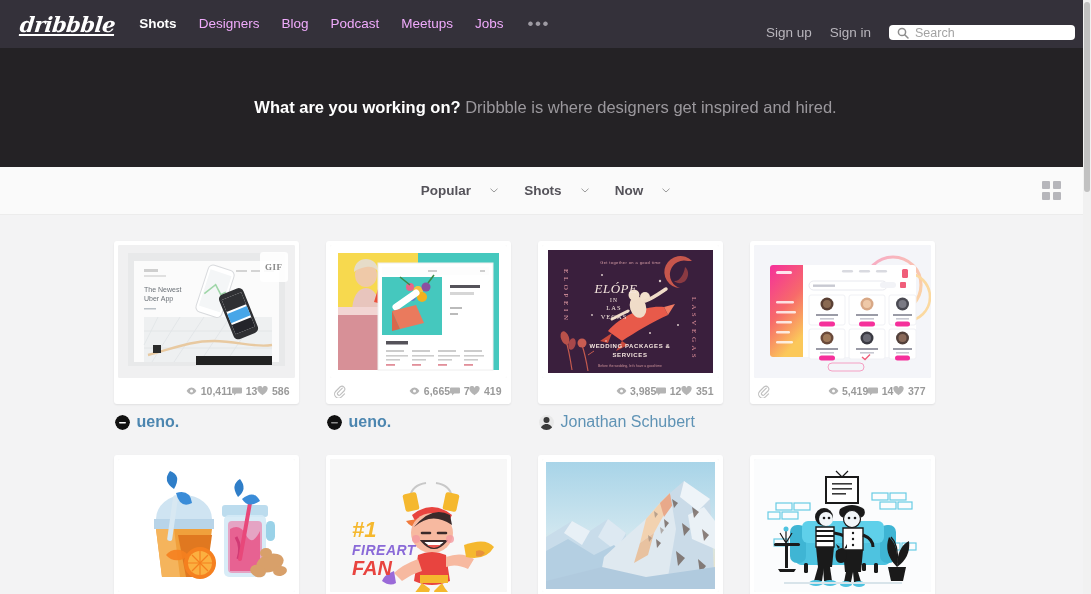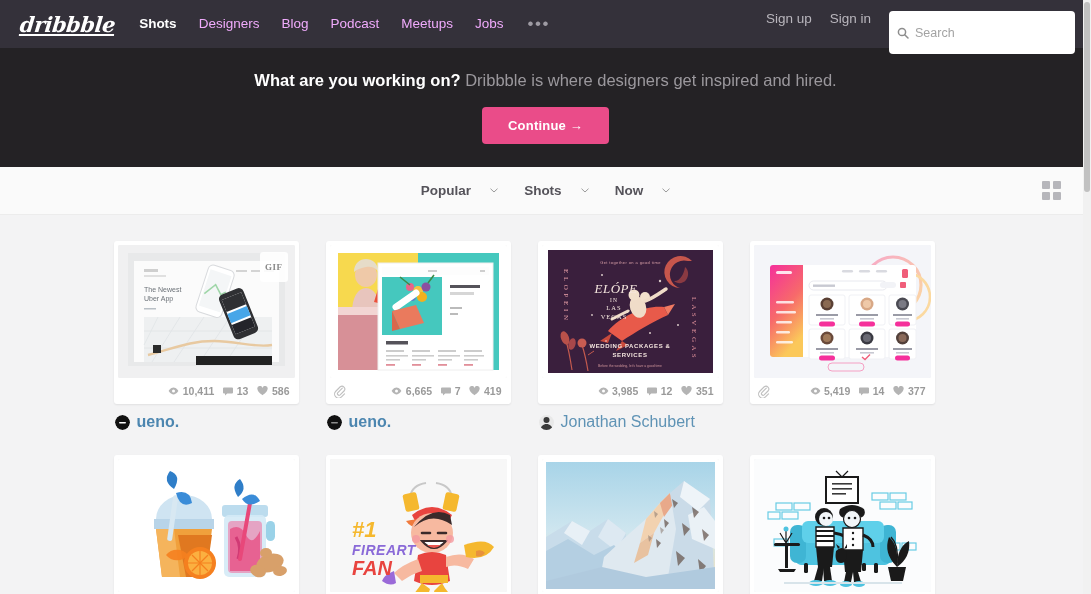--- a/index.html
+++ b/index.html
@@ -42,33 +42,33 @@
   .nav-more {
     color: #9e9ba3;
     font-size: 17px;
     letter-spacing: 1.5px;
     line-height: 48px;
     margin-left: 2px;
   }
   .topbar-right {
     margin-left: auto;
     display: flex;
-    align-items: flex-start;
+    align-items: center;
     gap: 18px;
     margin-top: 17px;
   }
   .auth-link {
     font-size: 13.5px;
     color: #b9b6bd;
     text-decoration: none;
     white-space: nowrap;
   }
   .search-box {
     width: 186px;
-    height: 43px;
+    height: 15px;
     background: #ffffff;
     border-radius: 4px;
     display: flex;
     align-items: center;
     padding: 0 8px;
     gap: 6px;
   }
   .search-box svg { flex: none; }
   .search-input {
     border: 0;
@@ -79,21 +79,21 @@
     width: 100%;
     background: transparent;
   }
   .search-input::placeholder { color: #a3a3a3; }
 
   
   .hero {
     height: 119px;
     background: #242225;
     display: flex;
-    flex-direction: column;
+    flex-direction: row;
     align-items: center;
     justify-content: center;
     gap: 17px;
   }
   .hero-text { font-size: 16.5px; color: #9b989d; }
   .hero-text b { color: #ffffff; font-weight: 700; }
   .continue-btn {
     background: #ea4c89;
     color: #ffffff;
     border: 0;
@@ -178,21 +178,20 @@
     padding: 10px 5px;
     border-radius: 3px;
     letter-spacing: 0.5px;
     font-family: Liberation Serif, serif;
   }
   .stats {
     height: 26px;
     display: flex;
     align-items: center;
     justify-content: flex-end;
-    gap: 9px;
     padding: 0 5px 0 4px;
   }
   .clip { margin-right: auto; display: flex; align-items: center; }
   .stat {
     display: flex;
     align-items: center;
     gap: 3.5px;
     font-size: 10.5px;
     color: #9a9a9a;
     font-weight: 700;
@@ -263,21 +262,20 @@
       </svg>
       <input class="search-input" type="text" placeholder="Search" style="">
     </div>
   </div>
 </div>
 
 <div class="hero">
   <div class="hero-text">
     <b>What are you working on?</b><span> Dribbble is where designers get inspired and hired.</span>
   </div>
-  <button class="continue-btn">Continue →</button>
 </div>
 
 <div class="filterbar">
   <div class="filters">
     <div class="filter">
       <span>Popular</span>
       <svg class="chev" viewBox="0 0 8 5">
           <path d="M0.5 0.7 L4 4 L7.5 0.7" fill="none" stroke="#9b9b9b" stroke-width="1"></path>
         </svg>
     </div>

